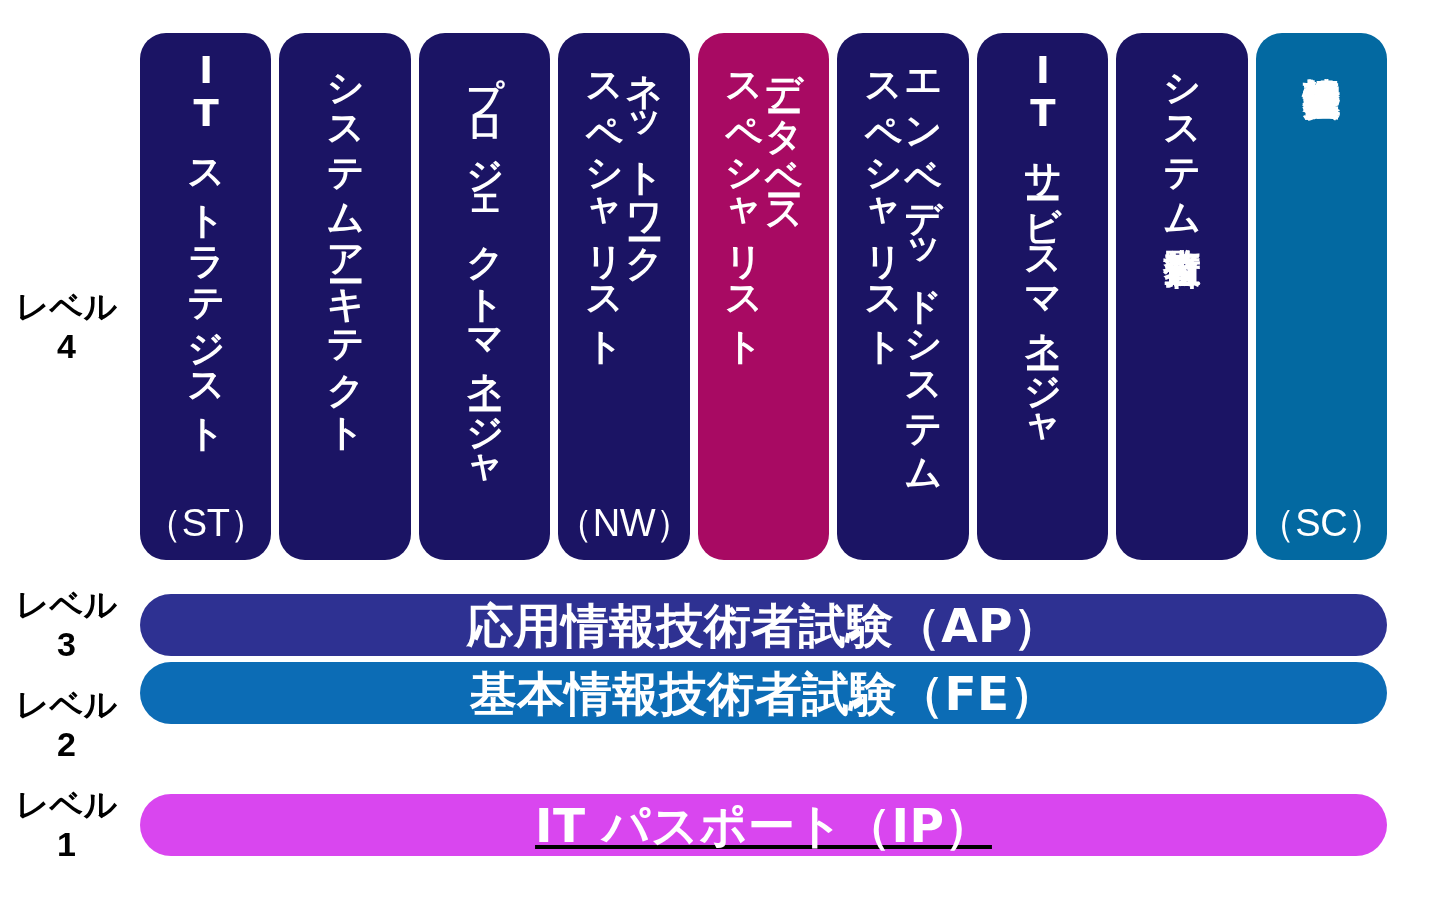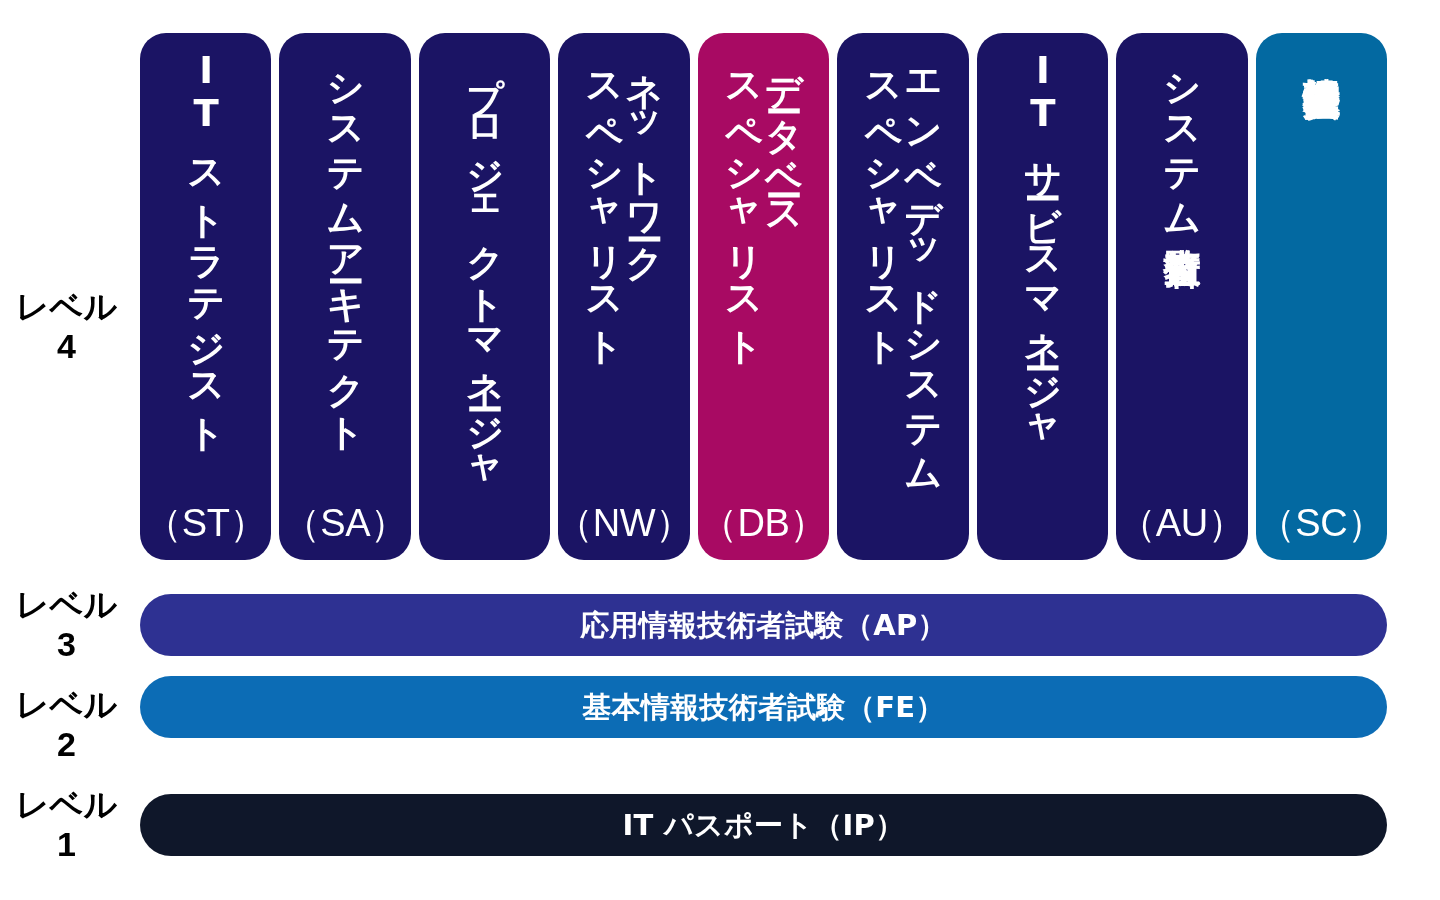--- a/index.html
+++ b/index.html
@@ -89,28 +89,28 @@
     width: 1247px;
     height: 62px;
     border-radius: 31px;
     display: flex;
     align-items: center;
     justify-content: center;
   }
   .bar-label {
     font-family: "DejaVu Sans", "Liberation Sans", sans-serif;
     font-weight: 700;
-    font-size: 29px;
+    font-size: 47px;
     line-height: 1;
     color: #ffffff;
     letter-spacing: 0.01em;
     white-space: nowrap;
   }
   #bar-ap { top: 594px; background: #2e3192; }
-  #bar-fe { top: 676px; background: #0c6cb5; }
+  #bar-fe { top: 662px; background: #0c6cb5; }
   #bar-ip { top: 794px; background: #29aae1; }
 
   
   .level-label {
     position: absolute;
     left: 0;
     width: 133px;
     text-align: center;
     font-family: "DejaVu Sans", "Liberation Sans", sans-serif;
     font-weight: 700;
@@ -157,65 +157,62 @@
 
   <div class="level4-row">
 
     <div class="cert-card" style="background: rgb(27, 20, 100);">
       <span class="cert-vertical">ITストラテジスト</span>
       <span class="cert-code">（ST）</span>
     </div>
 
     <div class="cert-card" style="background: rgb(27, 20, 100);">
       <span class="cert-vertical">システムアーキテクト</span>
-      <span class="cert-code">（SA）</span>
     </div>
 
     <div class="cert-card" style="background: rgb(27, 20, 100);">
       <span class="cert-vertical">プロジェクトマネージャ</span>
     </div>
 
     <div class="cert-card" style="background: rgb(27, 20, 100);">
       <span class="cert-vertical">ネットワーク
 スペシャリスト</span>
       <span class="cert-code">（NW）</span>
     </div>
 
     <div class="cert-card is-highlighted" style="background: rgb(168, 10, 99);">
       <span class="cert-vertical">データベース
 スペシャリスト</span>
-      <span class="cert-code">（DB）</span>
     </div>
 
     <div class="cert-card" style="background: rgb(27, 20, 100);">
       <span class="cert-vertical">エンベデッドシステム
 スペシャリスト</span>
     </div>
 
     <div class="cert-card" style="background: rgb(27, 20, 100);">
       <span class="cert-vertical">ITサービスマネージャ</span>
     </div>
 
     <div class="cert-card" style="background: rgb(27, 20, 100);">
       <span class="cert-vertical">システム監査技術者</span>
-      <span class="cert-code">（AU）</span>
     </div>
 
     <div class="cert-card" style="background: #0369a1;">
       <span class="cert-vertical">情報処理安全確保支援士</span>
       <span class="cert-code">（SC）</span>
     </div>
 
   </div>
 
   <div class="bar" id="bar-ap" style="background: rgb(46, 49, 146);">
     <span class="bar-label">応用情報技術者試験（AP）</span>
   </div>
 
   <div class="bar" id="bar-fe" style="background: rgb(12, 108, 181);">
     <span class="bar-label">基本情報技術者試験（FE）</span>
   </div>
 
-  <div class="bar" id="bar-ip" style="background: #0f172a;">
+  <div class="bar" id="bar-ip" style="background: #d946ef; text-decoration: underline;">
     <span class="bar-label">IT パスポート（IP）</span>
   </div>
 
 </div>
 
 </body></html>

